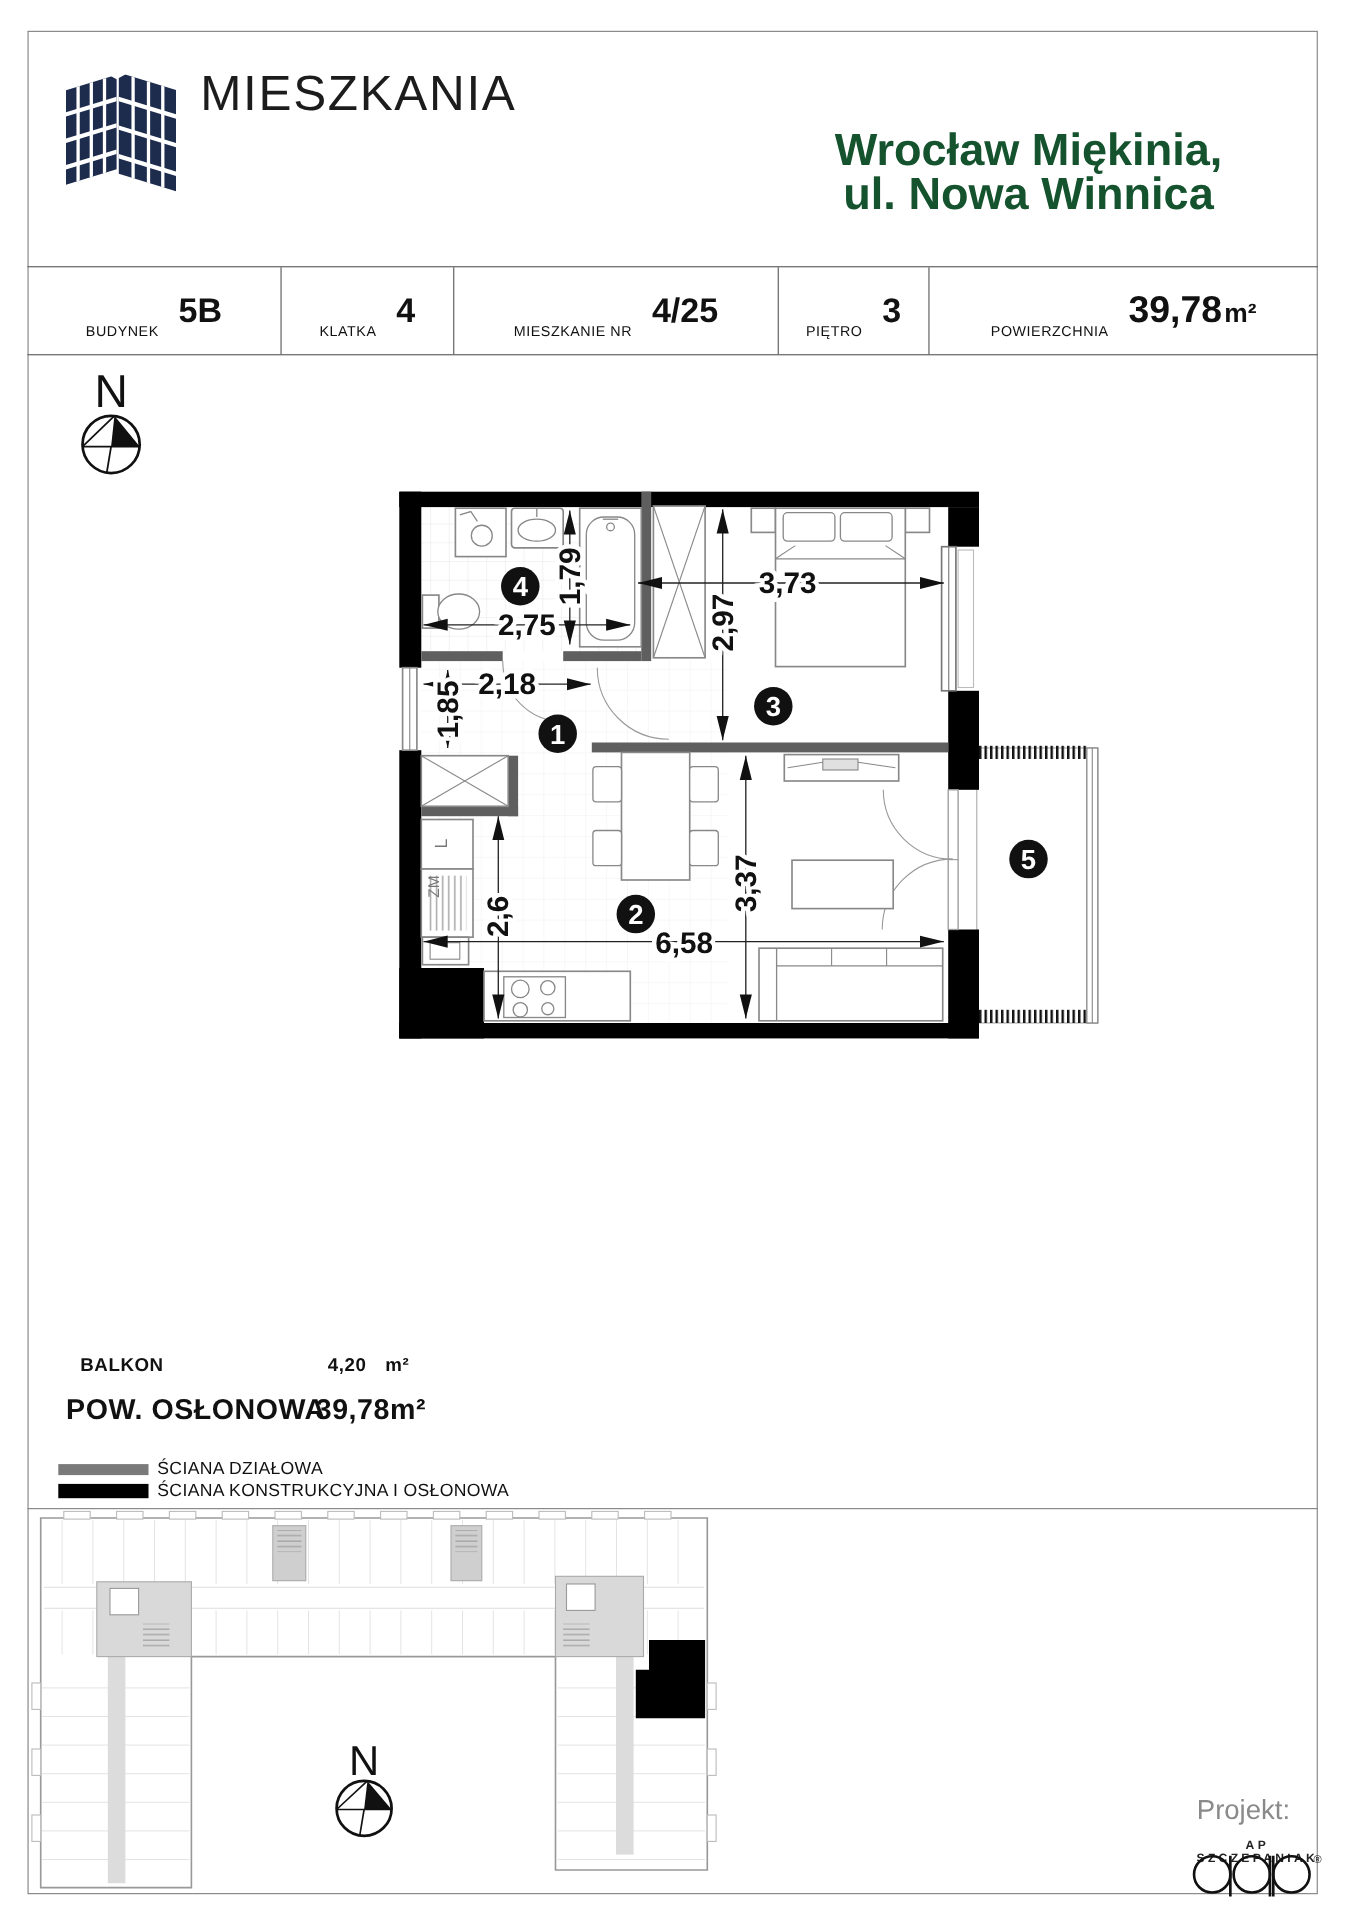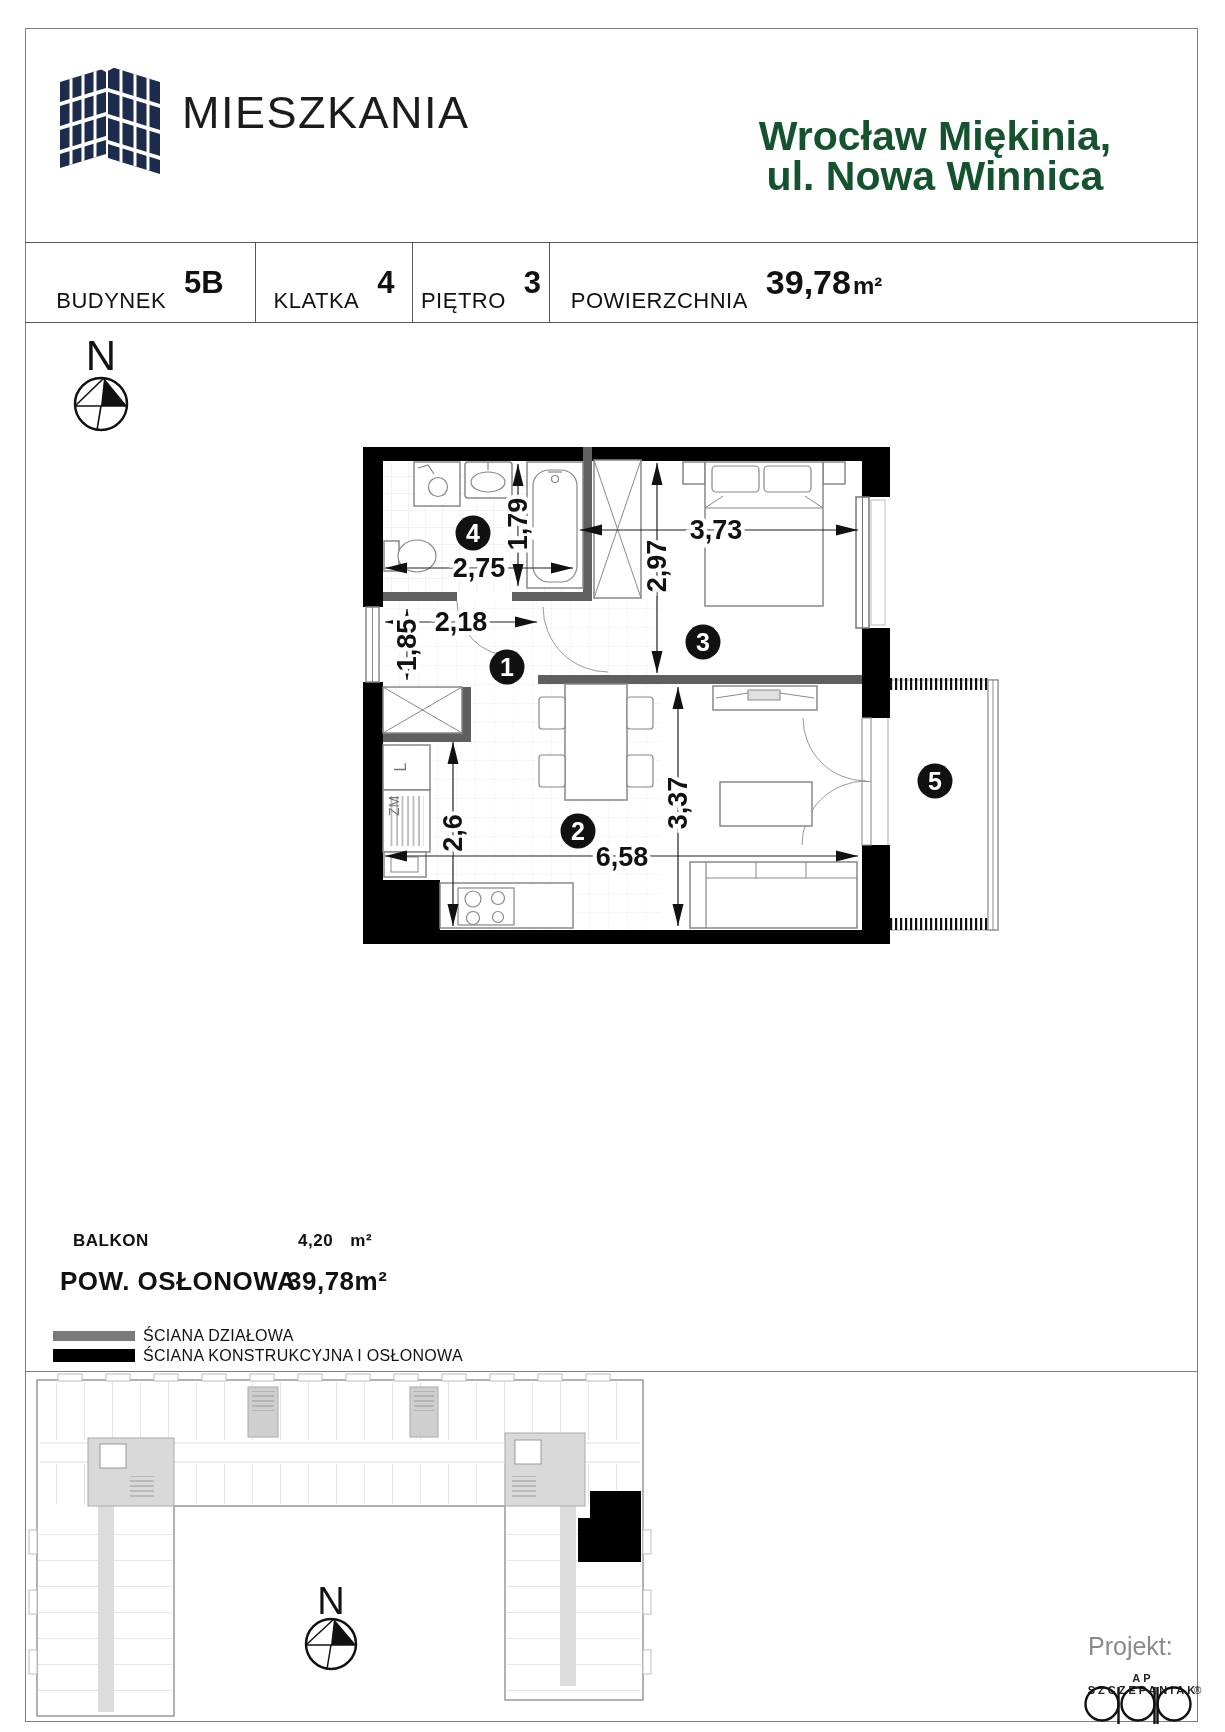--- a/index.html
+++ b/index.html
@@ -1,31 +1,31 @@
 <!DOCTYPE html>
 <html><head>
 <meta charset="utf-8">
 <style>
   html,body{margin:0;padding:0;background:#fff;}
   .page{position:relative;width:1225px;height:1732px;background:#fff;
         font-family:"Liberation Sans",sans-serif;color:#111;overflow:hidden;}
   .abs{position:absolute;}
   .frame{position:absolute;left:25px;top:28px;width:1173px;height:1694px;
          border:1.5px solid #7f7f7f;box-sizing:border-box;}
-  .brand-text{position:absolute;left:182px;top:88px;font-size:45px;font-weight:300;
+  .brand-text{position:absolute;left:182px;top:60px;font-size:45px;font-weight:300;
               letter-spacing:1.5px;line-height:50px;color:#1c1c1c;}
   .address{position:absolute;left:700px;top:116px;width:470px;text-align:center;
            font-size:41px;font-weight:900;line-height:40px;color:#14532d;}
   .infobar{position:absolute;left:25px;top:242px;width:1173px;height:81px;
            border-top:1.5px solid #555;border-bottom:1.5px solid #555;
            box-sizing:border-box;display:flex;align-items:center;}
   .cell{display:flex;align-items:baseline;justify-content:center;gap:18px;height:100%;
         box-sizing:border-box;align-items:center;}
   .cell+.cell{border-left:1.5px solid #555;}
-  .lbl{font-size:22px;letter-spacing:.5px;margin-top:36px;}
+  .lbl{font-size:13px;letter-spacing:.5px;margin-top:36px;}
   .val{font-size:31px;font-weight:bold;}
   .val-big{font-size:34px;font-weight:bold;}
   .unit{font-size:24px;font-weight:bold;margin-left:2px;}
   .sum-lbl{font-size:17px;font-weight:bold;letter-spacing:.5px;}
   .sum-big{font-size:26px;font-weight:bold;letter-spacing:.5px;}
   .legend-txt{font-size:16px;letter-spacing:.3px;}
   .sep{position:absolute;left:25px;top:1371px;width:1173px;height:0;
        border-top:1.5px solid #7f7f7f;}
   .proj{position:absolute;left:1088px;top:1632px;font-size:25px;color:#8a8a8a;}
   .studio{position:absolute;left:1078px;top:1672px;width:130px;text-align:center;
@@ -64,20 +64,24 @@
 
   <div class="infobar">
     <div class="cell" style="width:230px">
       <span class="lbl">BUDYNEK</span>
       <span class="val">5B</span>
     </div>
     <div class="cell" style="width:157px">
       <span class="lbl">KLATKA</span>
       <span class="val">4</span>
     </div>
+    <div class="cell" style="width:295px">
+      <span class="lbl">MIESZKANIE NR</span>
+      <span class="val">4/25</span>
+    </div>
     <div class="cell" style="width:137px">
       <span class="lbl">PIĘTRO</span>
       <span class="val">3</span>
     </div>
     <div class="cell" style="width:354px">
       <span class="lbl">POWIERZCHNIA</span>
       <span style="white-space:nowrap"><span class="val-big">39,78</span><span class="unit">m²</span></span>
     </div>
   </div>
 

